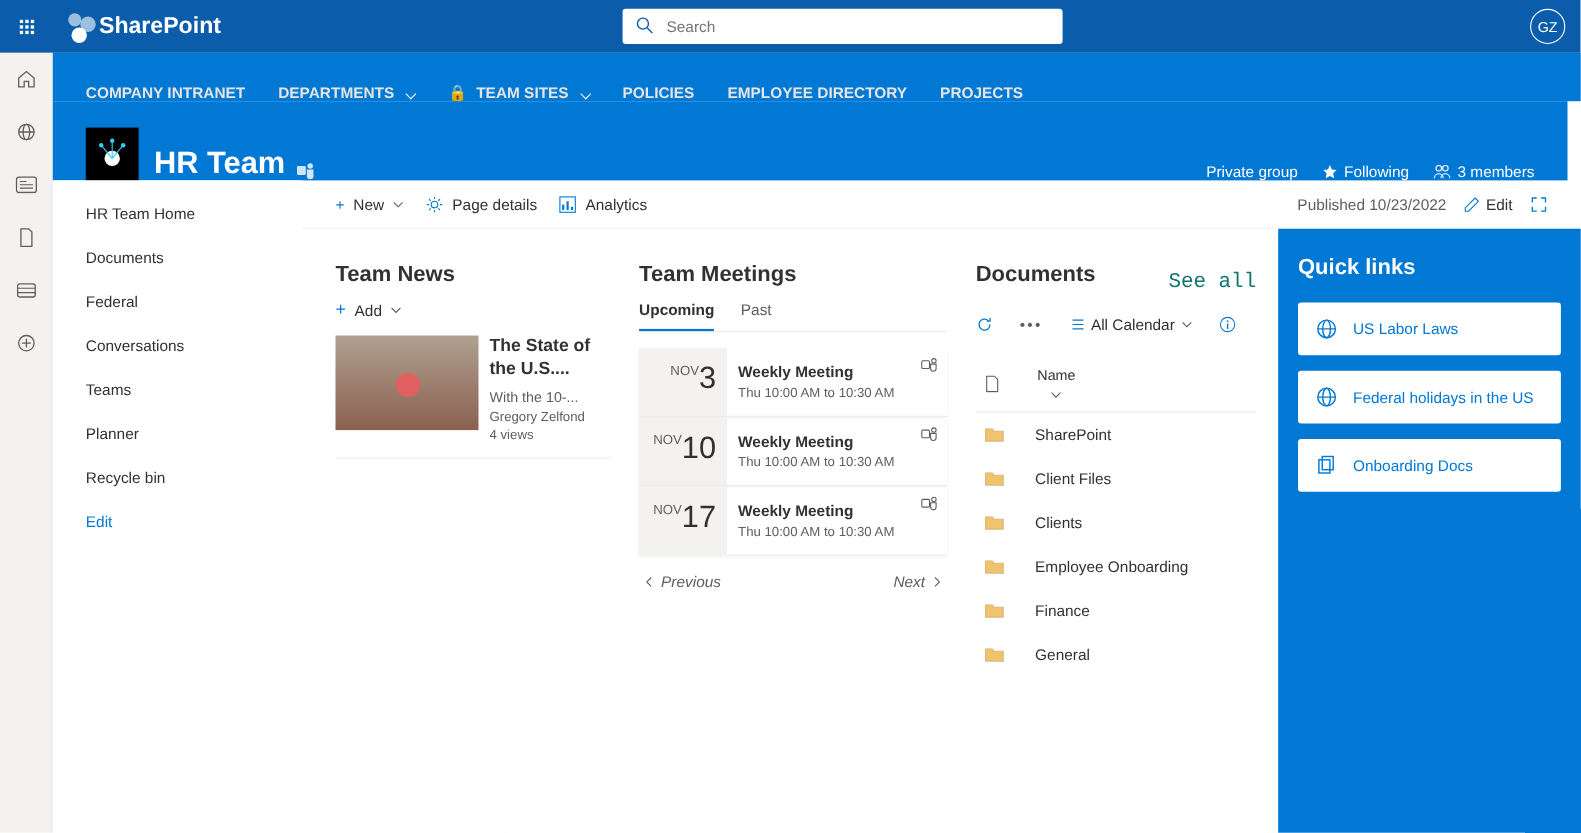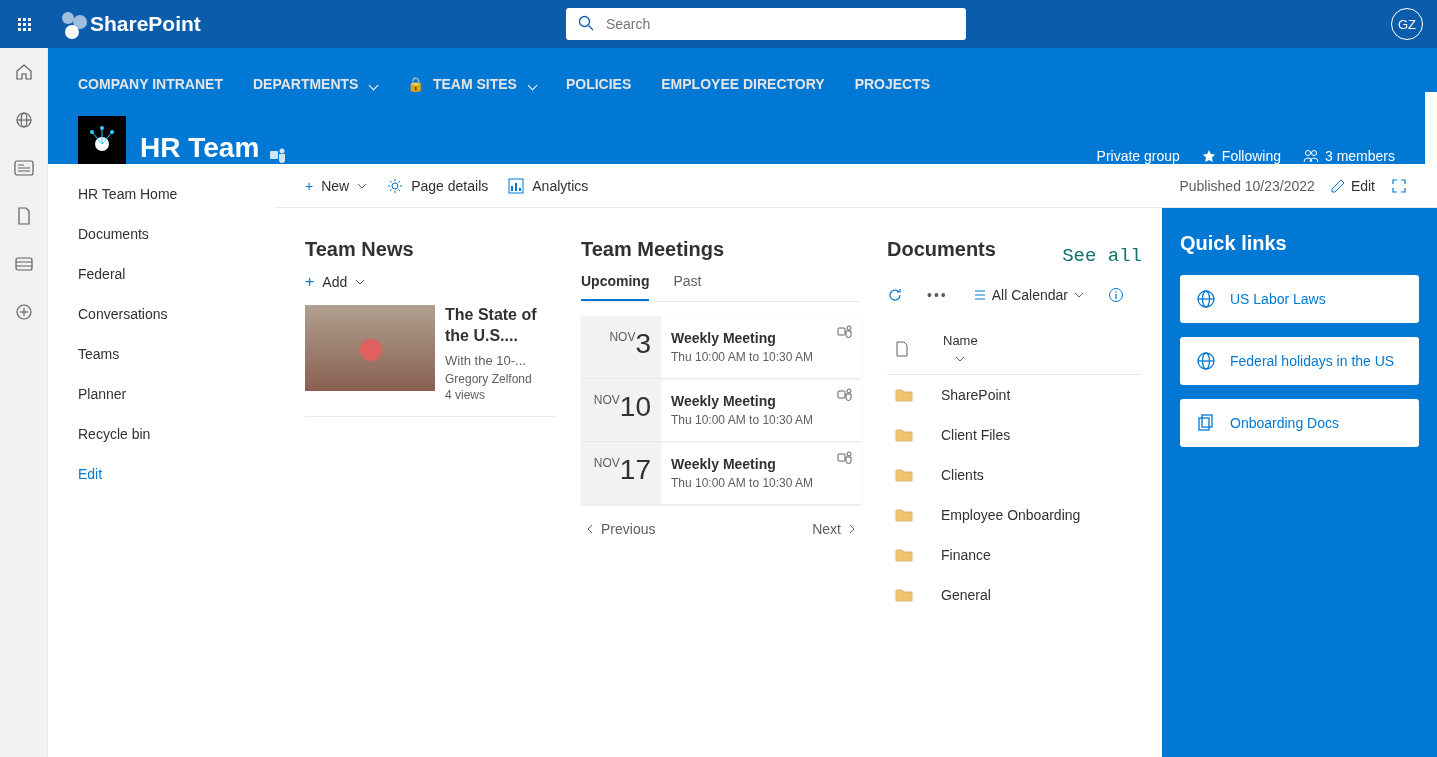--- a/index.html
+++ b/index.html
@@ -69,21 +69,21 @@
 .meet-tab { font-size: 14px; padding-bottom: 10px; cursor: pointer; color: #605e5c; }
 .meet-tab.active { color: #323130; font-weight: 600; border-bottom: 2px solid #0078d4; }
 .meet-card { display: flex; border-bottom: 1px solid #edebe9; position: relative; box-shadow: 0 1px 3px rgba(0,0,0,0.06); margin-top: 0; }
 .meet-date { width: 80px; background: #f3f2f1; display: flex; justify-content: flex-end; padding: 14px 10px; }
 .meet-month { font-size: 12px; color: #605e5c; }
 .meet-day { font-size: 28px; font-weight: 300; color: #323130; line-height: 1; }
 .meet-body { padding: 14px 10px; flex: 1; }
 .meet-title { font-size: 14px; font-weight: 600; color: #323130; }
 .meet-time { font-size: 12px; color: #605e5c; margin-top: 4px; }
 .meet-teams { position: absolute; top: 8px; right: 8px; color: #605e5c; }
-.meet-pager { display: flex; justify-content: space-between; padding: 16px 4px; font-size: 14px; color: #605e5c; }
+.meet-pager { display: flex; justify-content: space-between; padding: 16px 4px; font-size: 14px; color: #605e5c; font-style: italic; }
 .meet-pager span { display: flex; align-items: center; gap: 6px; cursor: pointer; }
 
 
 .docs-col { flex: 1; padding-right: 20px; }
 .docs-header { display: flex; align-items: center; justify-content: space-between; }
 .see-all { color: #0f766e; font-size: 19px; cursor: pointer; font-family: Liberation Mono, monospace; }
 .docs-toolbar { display: flex; align-items: center; gap: 24px; margin-top: 14px; color: #0078d4; font-size: 14px; }
 .docs-filter { color: #323130; display: flex; align-items: center; gap: 6px; cursor: pointer; border: none; }
 .docs-table { margin-top: 20px; }
 .docs-th { display: flex; align-items: center; gap: 28px; padding: 10px 8px; border-bottom: 1px solid #edebe9; font-size: 13px; color: #323130; }

